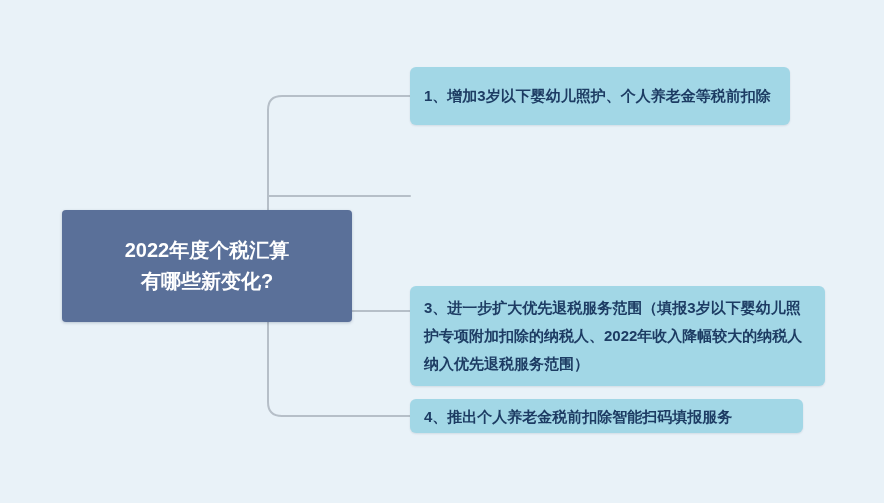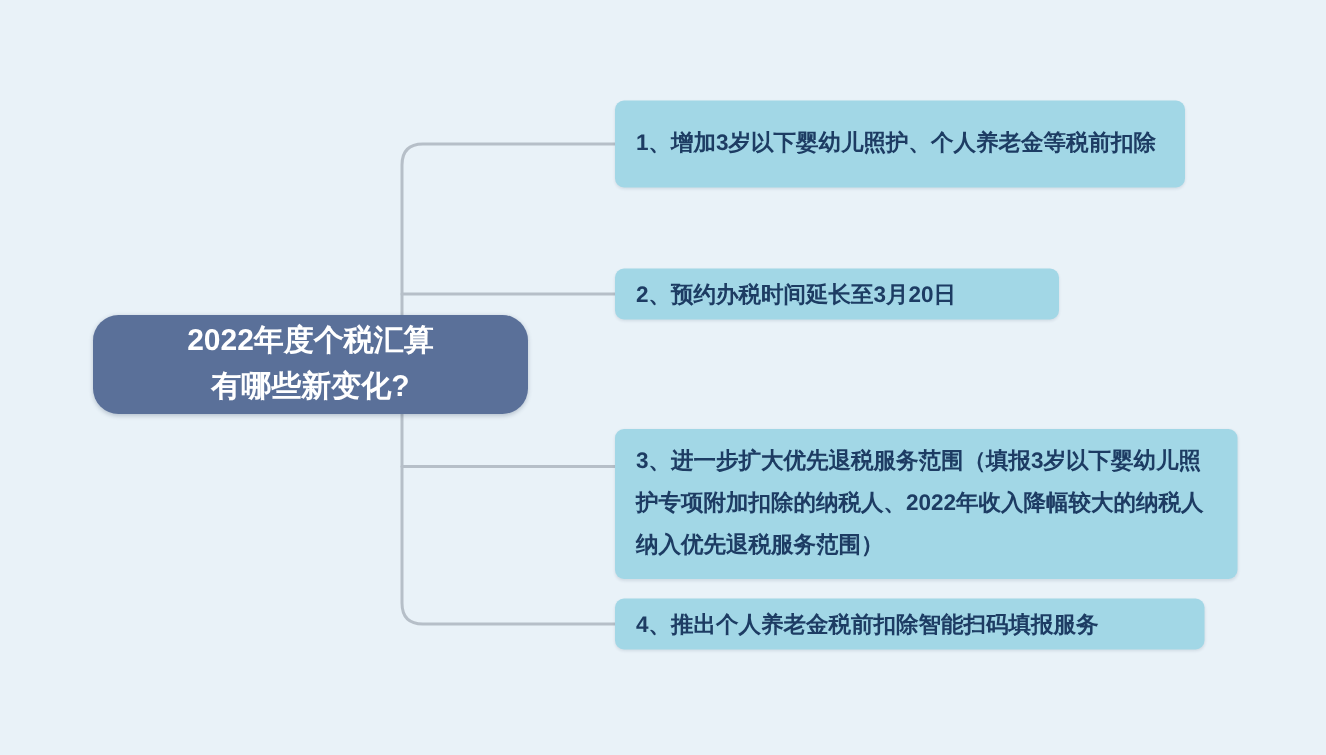--- a/index.html
+++ b/index.html
@@ -25,24 +25,24 @@
     .node {
       position: absolute;
       box-sizing: border-box;
       font-weight: bold;
       cursor: default;
     }
     .root {
       left: 62px;
       top: 210px;
       width: 290px;
-      height: 66px;
+      height: 112px;
       background: #5a7099;
       color: #ffffff;
-      border-radius: 17px;
+      border-radius: 4px;
       display: flex;
       align-items: center;
       justify-content: center;
       text-align: center;
       font-size: 20px;
       line-height: 1.55;
       white-space: pre-line;
       box-shadow: 0 1px 3px rgba(40, 60, 90, 0.25);
     }
     .branch {
@@ -69,19 +69,18 @@
     <path d="M410 96 L282 96 Q268 96 268 110 L268 402 Q268 416 282 416 L410 416" fill="none" stroke="#b6bfc8" stroke-width="2" stroke-linecap="round"></path>
     <path d="M268 196 L410 196" fill="none" stroke="#b6bfc8" stroke-width="2" stroke-linecap="round"></path>
     <path d="M268 311 L410 311" fill="none" stroke="#b6bfc8" stroke-width="2" stroke-linecap="round"></path>
   </svg>
 
   <div class="node root">2022年度个税汇算
 有哪些新变化?</div>
 
   <div class="node branch b1">1、增加3岁以下婴幼儿照护、个人养老金等税前扣除</div>
 
-  <div class="node branch b2">2、预约办税时间延长至3月20日</div>
 
   <div class="node branch b3">3、进一步扩大优先退税服务范围（填报3岁以下婴幼儿照护专项附加扣除的纳税人、2022年收入降幅较大的纳税人纳入优先退税服务范围）</div>
 
   <div class="node branch b4">4、推出个人养老金税前扣除智能扫码填报服务</div>
 
 </div>
 
 </body></html>

